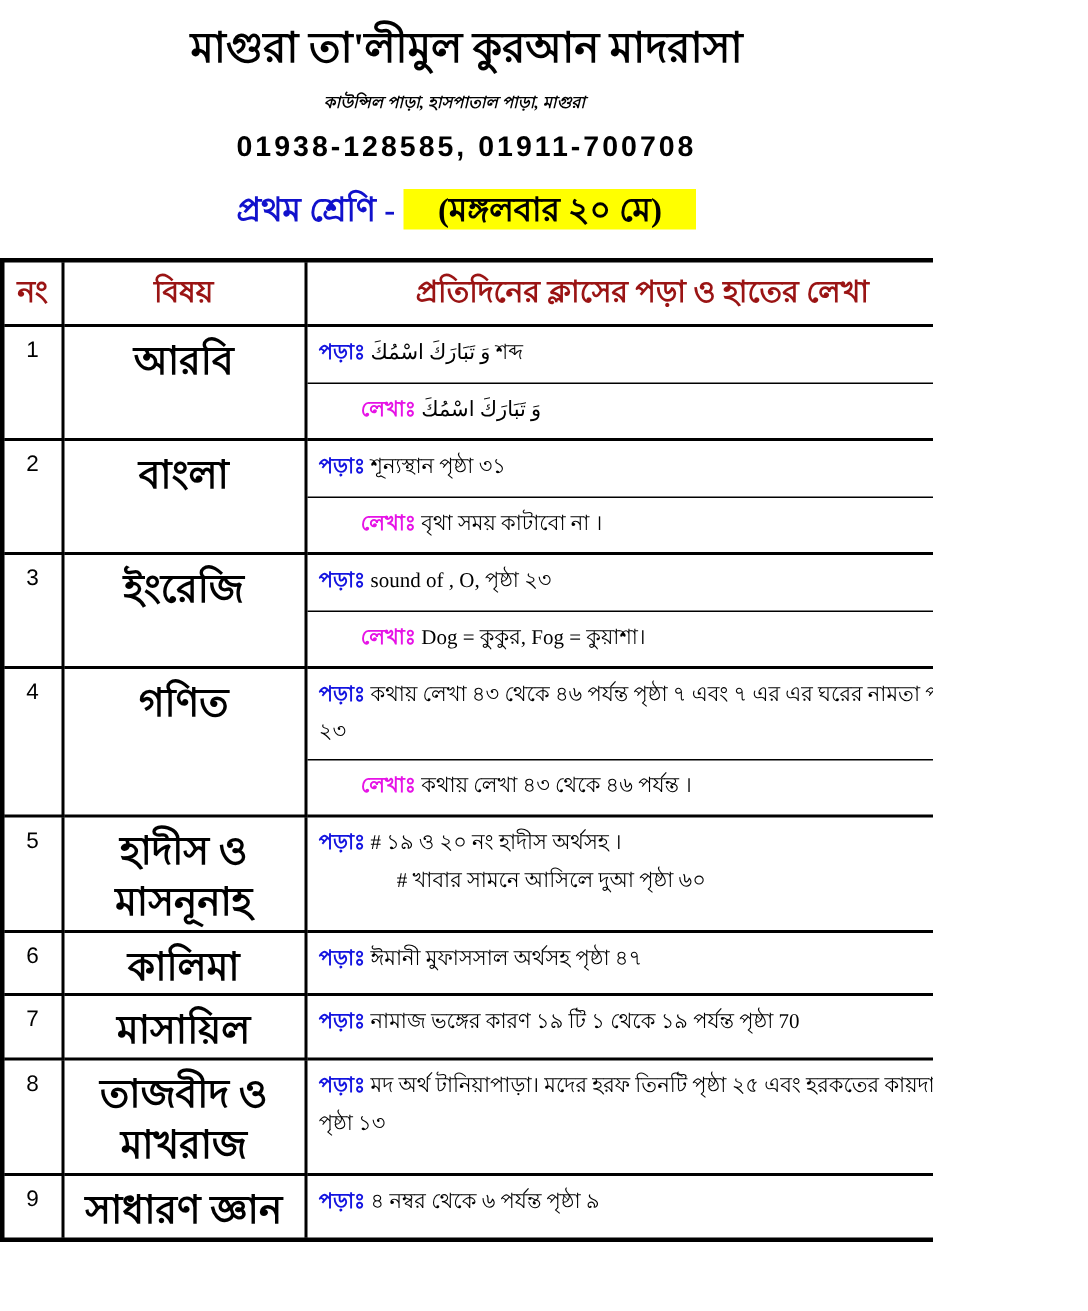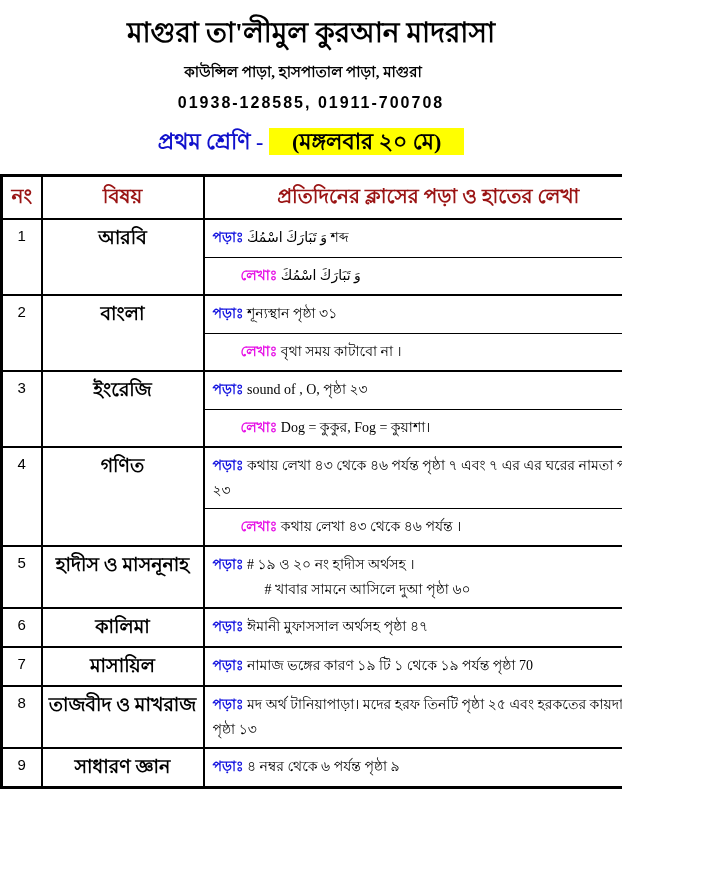--- a/index.html
+++ b/index.html
@@ -20,25 +20,25 @@
   }
   .page{width:622px;height:874px;overflow:hidden;}
 
   
   .head{ text-align:center; padding-top:16px; }
   .school-name{
     margin:0 0 10px 0;
     font-size:28px; font-weight:bold; line-height:1.2;
   }
   .address{
-    font-size:15px; font-weight:bold; margin:0 16px 9px 0;
+    font-size:11px; font-weight:bold; margin:0 16px 9px 0;font-style:italic;
   }
   .phones{
     font-family:"Liberation Sans","DejaVu Sans",sans-serif;
-    font-size:16px; font-weight:bold; letter-spacing:2px;
+    font-size:19px; font-weight:bold; letter-spacing:2px;
     margin:0 0 12px 0;
   }
   .class-line{
     font-size:22px; font-weight:bold; margin:0 0 13px 0;
   }
   .class-name{ color:var(--class-blue); }
   .date-chip{
     background:var(--highlight-yellow);
     color:var(--ink);
     padding:1px 23px;
@@ -61,21 +61,21 @@
   }
   col.c-no{width:40px;}
   col.c-subj{width:162px;}
   td.no{
     text-align:center; vertical-align:top;
     font-family:"Liberation Sans","DejaVu Sans",sans-serif;
     font-size:15px; padding-top:7px;
   }
   td.subject{
     text-align:center; vertical-align:top;
-    font-weight:bold; font-size:19px;
+    font-weight:bold; font-size:26px;
     padding-top:6px; line-height:1.3;
   }
   td.content{ padding:0; vertical-align:top; }
   .block{
     min-height:37px;
     padding:5px 8px 5px 8px;
     font-size:14px; line-height:25px;
   }
   .block + .block{ border-top:1.5px solid #000;padding-left:36px; }
   .lbl{ font-weight:bold; }

